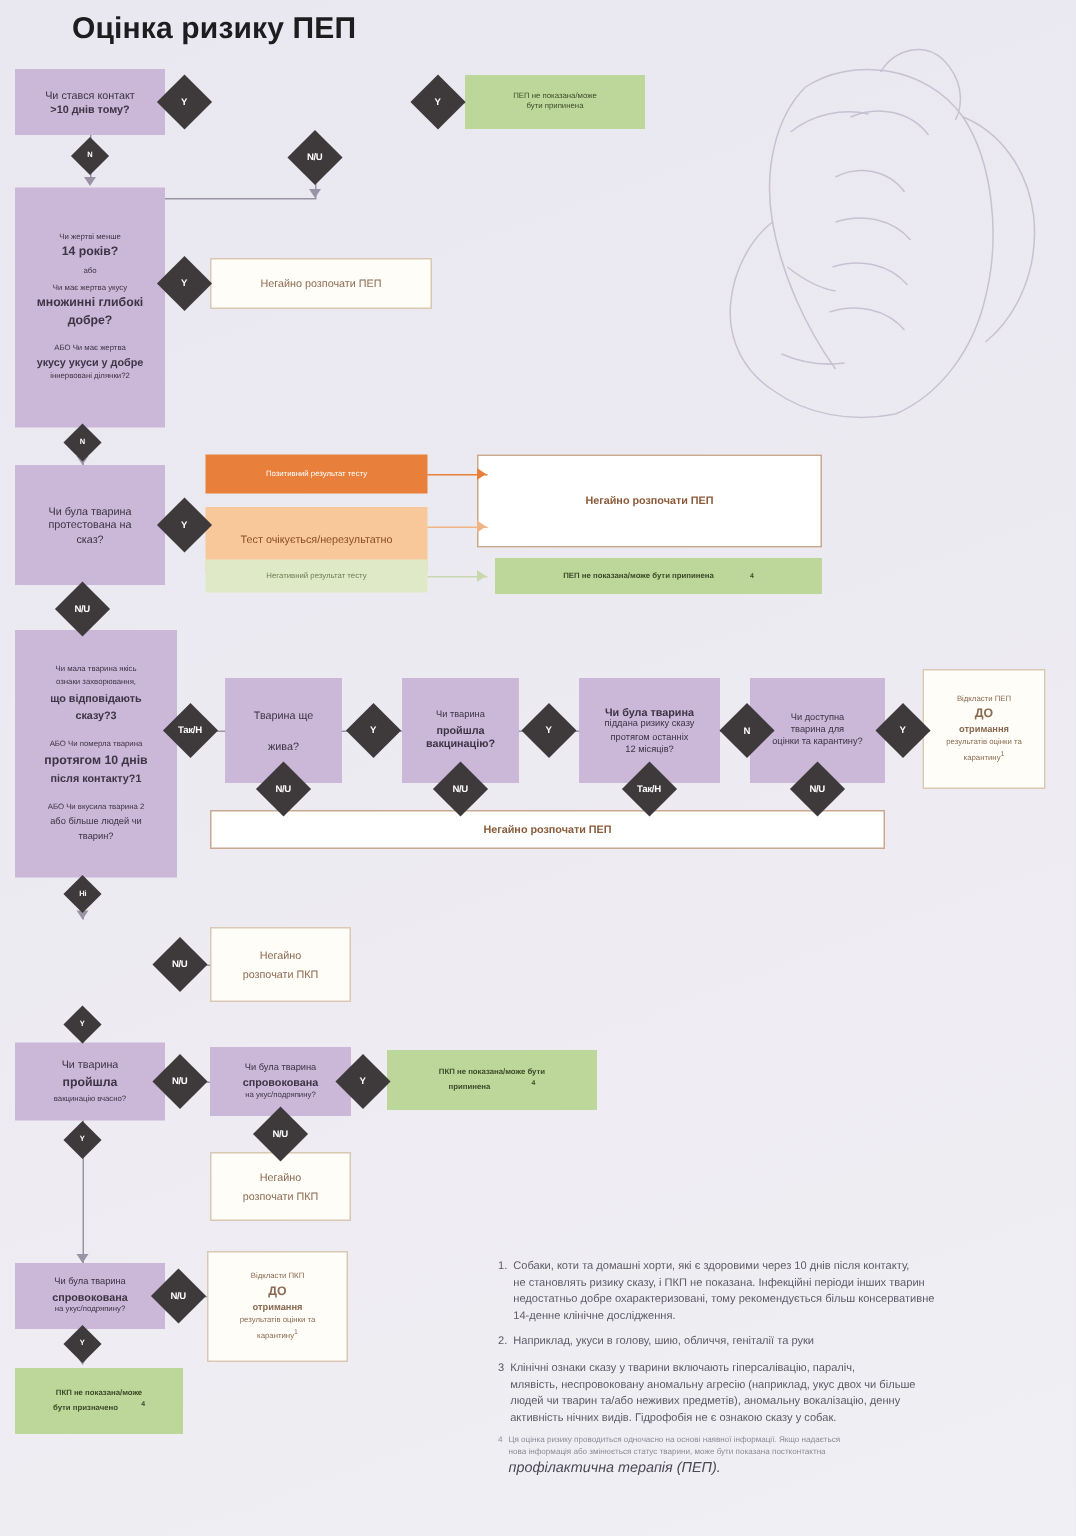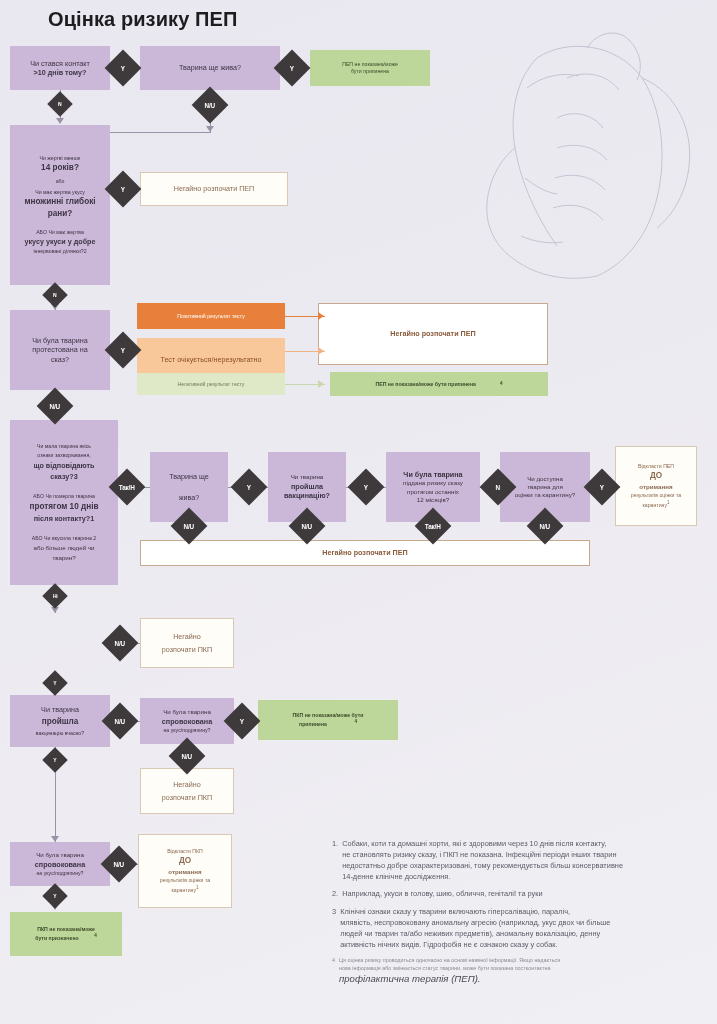--- a/index.html
+++ b/index.html
@@ -118,23 +118,20 @@
   <div class="node purple t11" style="left:10px; top:46px; width:100px; height:44px;">
     <span>Чи стався контакт</span>
     <span class="bold">&gt;10 днів тому?</span>
   </div>
 
   <div class="ln h" style="left:110px; top:68px; width:30px;"></div>
   <div class="dia sm" style="left:110px; top:55px;">
     <span>Y</span>
   </div>
 
-  <div class="node purple t11" style="left:140px; top:46px; width:140px; height:44px;">
-    <span>Тварина ще жива?</span>
-  </div>
 
   <div class="ln h" style="left:280px; top:68px; width:30px;"></div>
   <div class="dia sm" style="left:279px; top:55px;">
     <span>Y</span>
   </div>
 
   <div class="node green t9" style="left:310px; top:50px; width:120px; height:36px;">
     <span>ПЕП не показана/може</span>
     <span>бути припинена</span>
   </div>
@@ -151,21 +148,21 @@
   </div>
   <div class="arwd" style="left:56px; top:118px;"></div>
   <div class="arwd" style="left:206px; top:126px;"></div>
 
   <div class="node purple" style="left:10px; top:125px; width:100px; height:160px; gap:1px;">
     <span class="t9">Чи жертві менше</span>
     <span class="t12 bold">14 років?</span>
     <span class="t9" style="margin-top:3px;">або</span>
     <span class="t9" style="margin-top:3px;">Чи має жертва укусу</span>
     <span class="t12 bold">множинні глибокі</span>
-    <span class="t12 bold">рани?</span>
+    <span class="t12 bold">добре?</span>
     <span class="t9" style="margin-top:9px;">АБО Чи має жертва</span>
     <span class="t11 bold">укусу укуси у добре</span>
     <span class="t9">іннервовані ділянки?2</span>
   </div>
 
   <div class="ln h" style="left:110px; top:189px; width:30px;"></div>
   <div class="dia sm" style="left:110px; top:176px;">
     <span>Y</span>
   </div>
 

